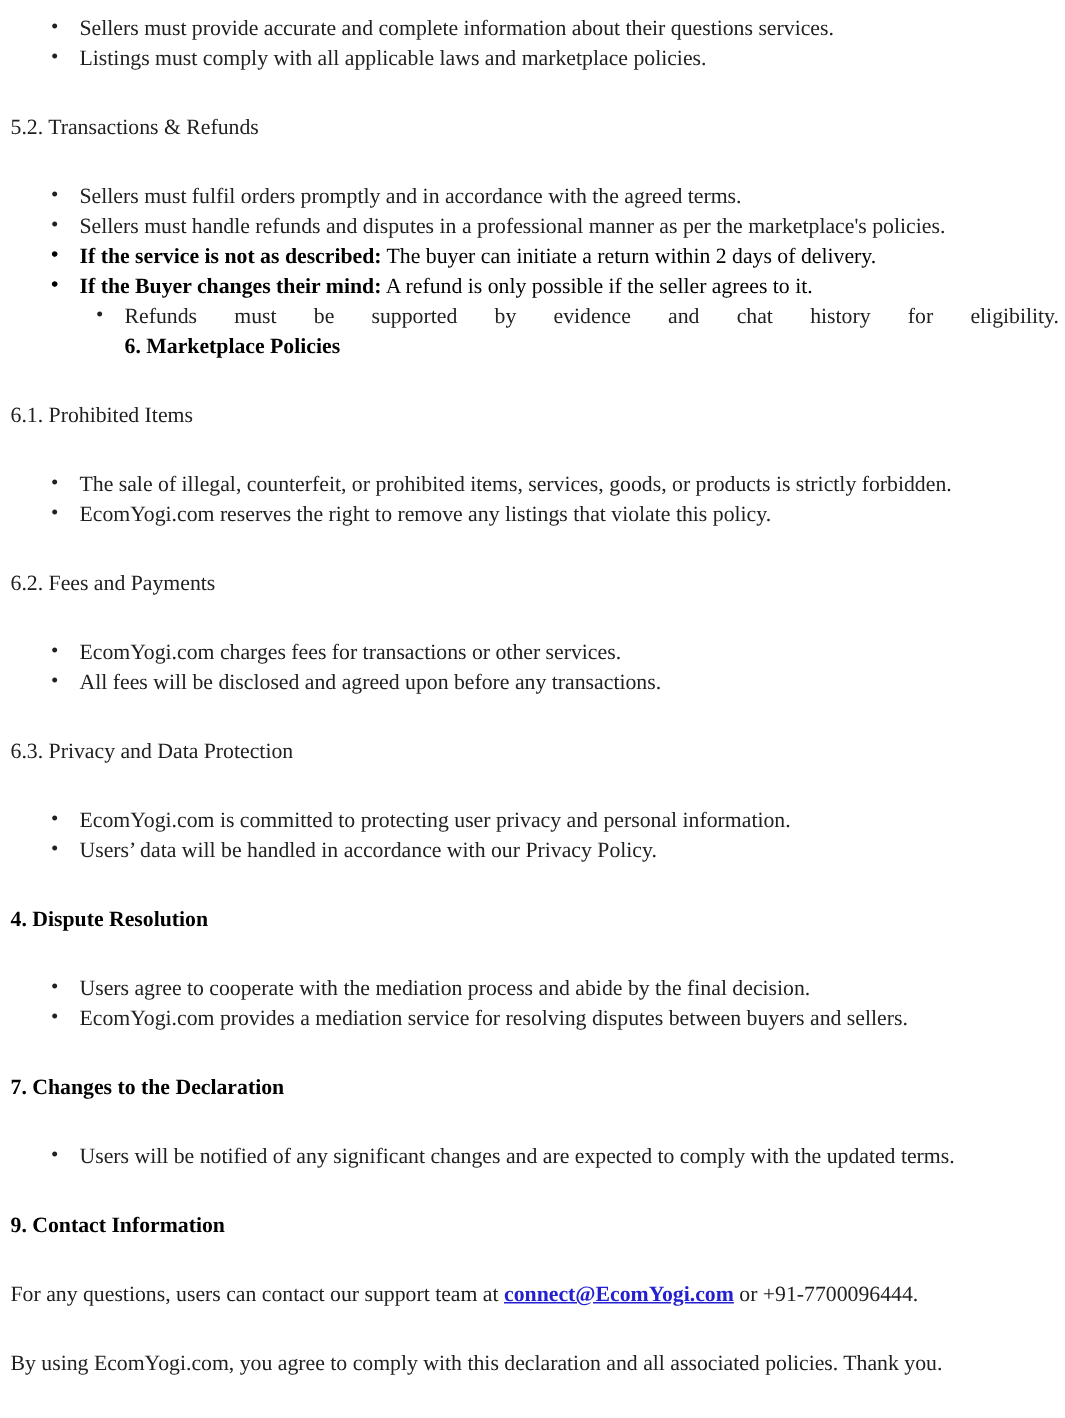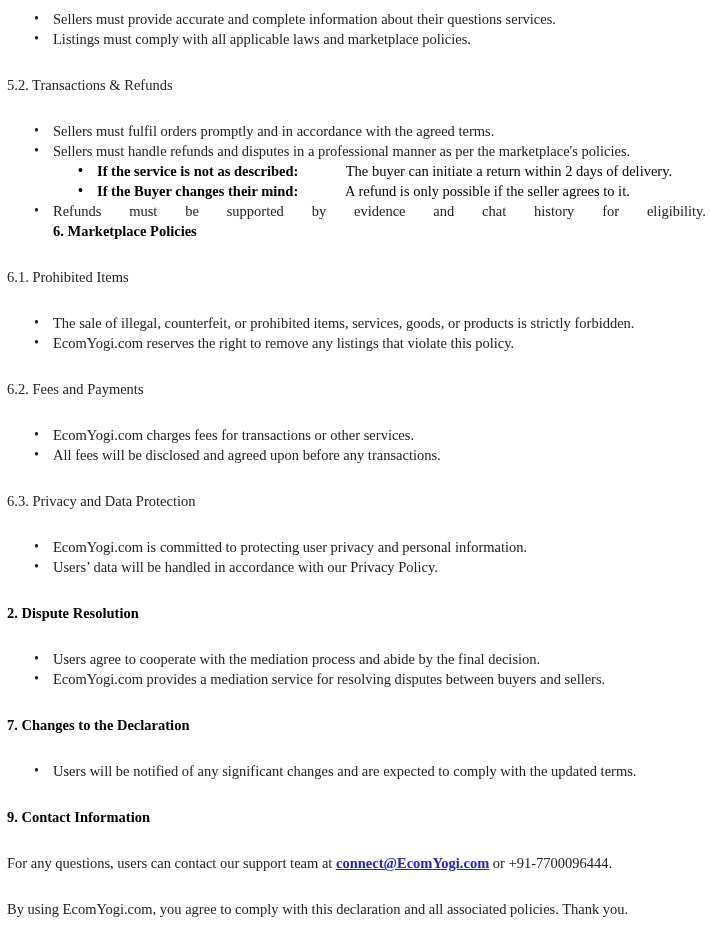--- a/index.html
+++ b/index.html
@@ -9,32 +9,32 @@
     padding:9px 4px 0 7px;
     font-family:"Liberation Serif", serif;
     font-size:14.5px; line-height:20px;
     color:var(--text,#212121);
     overflow:hidden;
   }
   #doc > * { margin:26px 0; }
   #doc > *:first-child { margin-top:0; }
   ul.bullets { padding:0 0 0 46px; list-style:none; }
   ul.bullets li { position:relative; white-space:nowrap; }
-  ul.bullets li.multiline { white-space:normal; }
+  ul.bullets li.multiline { white-space:normal;margin-left:30px; }
   ul.bullets li::before {
     content:"\2022";
     position:absolute; left:-19px; top:0;
     font-size:14px;
   }
   ul.bullets li.dark::before { font-weight:700; color:var(--emph,#000); }
   .heading { white-space:nowrap; }
   .heading.bold { font-weight:700; color:var(--emph,#000); }
   .para { white-space:nowrap; }
   .bold { font-weight:700; color:var(--emph,#000); }
-  .dark { color:var(--emph,#000);margin-left:44px; }
+  .dark { color:var(--emph,#000); }
   .jline { display:block; text-align:justify; text-align-last:justify; white-space:normal; }
   .line { display:block; }
   a.link {
     color:var(--link,#2420cf);
     font-weight:700;
     cursor:pointer;
   }
 </style>
 </head>
 <body style="--text: #212121; --emph: #000000; --link: #2420cf; background: rgb(255, 255, 255);">
@@ -63,21 +63,21 @@
     <div class="heading">6.2. Fees and Payments</div>
     <ul class="bullets">
       <li><span class="">EcomYogi.com charges fees for transactions or other services.</span></li>
       <li><span class="">All fees will be disclosed and agreed upon before any transactions.</span></li>
     </ul>
     <div class="heading">6.3. Privacy and Data Protection</div>
     <ul class="bullets">
       <li><span class="">EcomYogi.com is committed to protecting user privacy and personal information.</span></li>
       <li><span class="">Users’ data will be handled in accordance with our Privacy Policy.</span></li>
     </ul>
-    <div class="heading bold">2. Dispute Resolution</div>
+    <div class="heading bold">4. Dispute Resolution</div>
     <ul class="bullets">
       <li><span class="">Users agree to cooperate with the mediation process and abide by the final decision.</span></li>
       <li><span class="">EcomYogi.com provides a mediation service for resolving disputes between buyers and sellers.</span></li>
     </ul>
     <div class="heading bold">7. Changes to the Declaration</div>
     <ul class="bullets">
       <li><span class="">Users will be notified of any significant changes and are expected to comply with the updated terms.</span></li>
     </ul>
     <div class="heading bold">9. Contact Information</div>
     <div class="para"><span class="">For any questions, users can contact our support team at </span><a class="link" href="#">connect@EcomYogi.com</a><span class=""> or +91-7700096444.</span></div>

